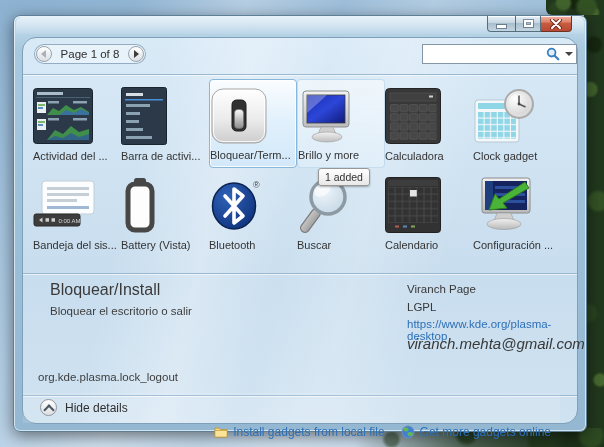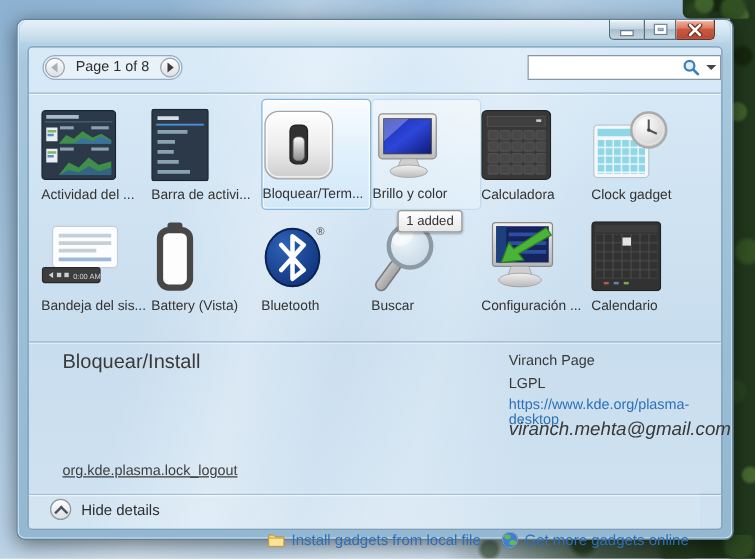--- a/index.html
+++ b/index.html
@@ -42,21 +42,21 @@
     box-shadow:inset 0 1px 0 rgba(255,255,255,.8);}
   .cap-min{width:28px;border-radius:0 0 0 4px;border-right:none;}
   .cap-max{width:26px;}
   .cap-close{width:31px;border-radius:0 0 4px 0;border-left:none;
     background:linear-gradient(180deg,#f0b5a2 0%,#dd8268 40%,#c85a3e 50%,#b64a33 100%);
     border-color:#6e3224;}
   .glyph-min{width:9px;height:3px;background:#fff;box-shadow:0 0 0 1px rgba(50,70,90,.55);margin-top:5px;}
   .glyph-max{width:9px;height:7px;border:2px solid #fff;box-sizing:border-box;box-shadow:0 0 0 1px rgba(50,70,90,.55), inset 0 0 0 1px rgba(50,70,90,.4);}
 
   
-  .content{position:absolute;left:8px;top:21px;right:8px;bottom:7px;border:1px solid #7fa0b8;border-radius:4px;
+  .content{position:absolute;left:8px;top:21px;right:8px;bottom:7px;border:1px solid #7fa0b8;border-radius:14px;
     background:
       linear-gradient(104deg, rgba(255,255,255,0) 22%, rgba(255,255,255,.30) 36%, rgba(255,255,255,.05) 48%, rgba(255,255,255,.22) 60%, rgba(255,255,255,0) 74%),
       linear-gradient(180deg,#d9eaf7 0%,#cade8
 
  60%,#c8ddee 60%,#cfe2f1 100%);
     background:
       linear-gradient(104deg, rgba(255,255,255,0) 22%, rgba(255,255,255,.30) 36%, rgba(255,255,255,.05) 48%, rgba(255,255,255,.22) 60%, rgba(255,255,255,0) 74%),
       linear-gradient(180deg,#d9eaf7 0%,#c8ddee 60%,#cfe2f1 100%);}
   .sep{position:absolute;left:0;right:0;height:1px;background:#9ab8d0;box-shadow:0 1px 0 rgba(255,255,255,.6);}
 
@@ -91,21 +91,21 @@
   .badge{position:absolute;top:0;left:21px;z-index:5;height:16px;line-height:16px;padding:0 6px;
     background:linear-gradient(180deg,#ffffff,#e8e8e8);border:1px solid #979797;border-radius:3px;
     font-size:10.5px;color:#333;box-shadow:0 1px 2px rgba(0,0,0,.3);}
   svg text{font-family:"Liberation Sans",sans-serif;}
 
   
   .details-sep{top:235px;}
   .details{position:absolute;left:0;right:0;top:236px;height:121px;}
   .d-title{position:absolute;left:27px;top:7px;font-size:16px;color:#3a3a3a;}
   .d-desc{position:absolute;left:27px;top:31px;font-size:11.5px;color:#3d3d3d;}
-  .d-plugin{position:absolute;left:27px;top:97px;font-size:11.5px;color:#3d3d3d;text-decoration:underline;}
+  .d-plugin{position:absolute;left:15px;top:97px;font-size:11.5px;color:#3d3d3d;}
   .d-author{position:absolute;left:384px;top:9px;font-size:11.5px;color:#383838;}
   .d-license{position:absolute;left:384px;top:27px;font-size:11.5px;color:#383838;}
   .d-website{position:absolute;left:384px;top:44px;font-size:11.5px;color:#2d70b7;cursor:pointer;}
   .d-email{position:absolute;left:384px;top:61px;font-size:15px;color:#383838;font-style:italic;}
 
   
   .footer-sep{top:357px;}
   .footer{position:absolute;left:0;right:17px;bottom:0;height:30px;background:rgba(255,255,255,.12);}
   .hide-btn{position:absolute;left:17px;top:6px;width:17px;height:17px;border-radius:50%;box-sizing:border-box;
     background:linear-gradient(180deg,#ffffff,#dcdfe3);border:1px solid #8f979e;cursor:pointer;}
@@ -245,21 +245,21 @@
                   <stop offset="1" stop-color="#bdbdbd"></stop>
                 </linearGradient>
             </defs>
             <rect x="5" y="3" width="46" height="36" rx="3" fill="url(#bg2)" stroke="#8f8f8f"></rect>
             <rect x="9" y="7" width="38" height="28" fill="url(#bg1)" stroke="#3a3a3a" stroke-width=".8"></rect>
             <polygon points="9,7 29,7 9,25" fill="#ffffff" opacity=".28"></polygon>
             <path d="M23 39 h12 l3 7 h-18 z" fill="#cfcfcf" stroke="#9a9a9a" stroke-width=".6"></path>
             <ellipse cx="29" cy="49" rx="15" ry="5" fill="url(#bg2)" stroke="#9a9a9a" stroke-width=".6"></ellipse>
           </svg>
         </div>
-        <div class="lbl">Brillo y color</div>
+        <div class="lbl">Brillo y more</div>
       </div>
 
       <div class="cell">
         <div class="ic">
           <svg width="56" height="56" viewBox="0 0 56 56">
             <defs>
               <pattern id="keys" x="5" y="16" width="9.6" height="9.2" patternUnits="userSpaceOnUse">
                 <rect x="0.5" y="0.5" width="8" height="7.2" rx="1" fill="#474747" stroke="#5d5d5d" stroke-width="0.6"></rect>
               </pattern>
             </defs>
@@ -361,20 +361,40 @@
             <line x1="19" y1="37" x2="8" y2="52" stroke="url(#mh)" stroke-width="7.5" stroke-linecap="round"></line>
             <circle cx="31" cy="21" r="17" fill="url(#mg)" stroke="#8d9aa3" stroke-width="3.5"></circle>
             <ellipse cx="25" cy="14" rx="9" ry="6" fill="#ffffff" opacity=".55" transform="rotate(-25 25 14)"></ellipse>
           </svg>
         </div>
         <div class="lbl">Buscar</div>
       </div>
 
       <div class="cell">
         <div class="ic">
+          <svg width="56" height="56" viewBox="0 0 56 56">
+            <defs>
+              <pattern id="cg" x="3" y="10" width="7.2" height="7.2" patternUnits="userSpaceOnUse">
+                <rect width="7.2" height="7.2" fill="none" stroke="#4e4e4e" stroke-width="0.8"></rect>
+              </pattern>
+            </defs>
+            <rect x="0.5" y="0.5" width="55" height="55" rx="3" fill="#323232" stroke="#212121"></rect>
+            <rect x="3" y="3" width="50" height="6" fill="#3d3d3d"></rect>
+            <rect x="3" y="10" width="50" height="36" fill="url(#cg)"></rect>
+            <rect x="25" y="13" width="6.8" height="6.5" fill="#e4e4e4"></rect>
+            <rect x="10" y="48.5" width="4" height="2" fill="#b45b52"></rect>
+              <rect x="18" y="48.5" width="4" height="2" fill="#5a87b5"></rect>
+              <rect x="26" y="48.5" width="4" height="2" fill="#7fa65a"></rect>
+          </svg>
+        </div>
+        <div class="lbl">Calendario</div>
+      </div>
+
+      <div class="cell">
+        <div class="ic">
           <svg width="62" height="56" viewBox="0 0 62 56">
             <defs>
               <linearGradient id="ss" x1="0" y1="0" x2="0" y2="1">
                   <stop offset="0" stop-color="#f0f0f0"></stop>
                   <stop offset="1" stop-color="#b9b9b9"></stop>
                 </linearGradient>
             </defs>
             <rect x="9" y="1" width="48" height="35" rx="2.5" fill="url(#ss)" stroke="#8a8a8a"></rect>
             <rect x="12" y="4" width="42" height="29" fill="#15235f"></rect>
             <rect x="12" y="4" width="8" height="29" fill="#1d3f7e"></rect>
@@ -382,45 +402,26 @@
               <rect x="22" y="16" width="30" height="3" fill="#2c4f9e"></rect>
               <rect x="22" y="23" width="30" height="3" fill="#2c4f9e"></rect>
             <path d="M52 5 L56 11 L30 26 L34 31 L16 33 L22 17 L26 22 Z" fill="#49b437" stroke="#2f7d20" stroke-width="1"></path>
             <path d="M24 36 h14 l3 8 h-20 z" fill="#cfcfcf" stroke="#9a9a9a" stroke-width=".6"></path>
             <ellipse cx="31" cy="47" rx="17" ry="5.5" fill="url(#ss)" stroke="#9a9a9a" stroke-width=".6"></ellipse>
           </svg>
         </div>
         <div class="lbl">Configuración ...</div>
       </div>
 
-      <div class="cell">
-        <div class="ic">
-          <svg width="56" height="56" viewBox="0 0 56 56">
-            <defs>
-              <pattern id="cg" x="3" y="10" width="7.2" height="7.2" patternUnits="userSpaceOnUse">
-                <rect width="7.2" height="7.2" fill="none" stroke="#4e4e4e" stroke-width="0.8"></rect>
-              </pattern>
-            </defs>
-            <rect x="0.5" y="0.5" width="55" height="55" rx="3" fill="#323232" stroke="#212121"></rect>
-            <rect x="3" y="3" width="50" height="6" fill="#3d3d3d"></rect>
-            <rect x="3" y="10" width="50" height="36" fill="url(#cg)"></rect>
-            <rect x="25" y="13" width="6.8" height="6.5" fill="#e4e4e4"></rect>
-            <rect x="10" y="48.5" width="4" height="2" fill="#b45b52"></rect>
-              <rect x="18" y="48.5" width="4" height="2" fill="#5a87b5"></rect>
-              <rect x="26" y="48.5" width="4" height="2" fill="#7fa65a"></rect>
-          </svg>
-        </div>
-        <div class="lbl">Calendario</div>
-      </div>
-
     </div>
 
     <div class="sep details-sep"></div>
     <div class="details">
       <div class="d-title">Bloquear/Install</div>
+      <div class="d-desc">Bloquear el escritorio o salir</div>
       <div class="d-plugin">org.kde.plasma.lock_logout</div>
       <div class="d-author">Viranch Page</div>
       <div class="d-license">LGPL</div>
       <div class="d-website">https://www.kde.org/plasma-desktop</div>
       <div class="d-email">viranch.mehta@gmail.com</div>
     </div>
 
     <div class="sep footer-sep"></div>
     <div class="footer">
       <div class="hide-btn">

